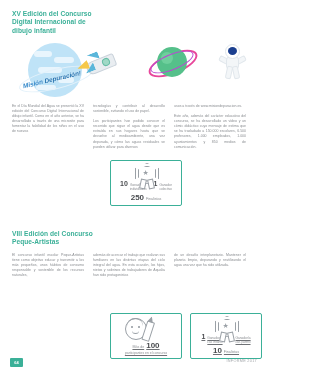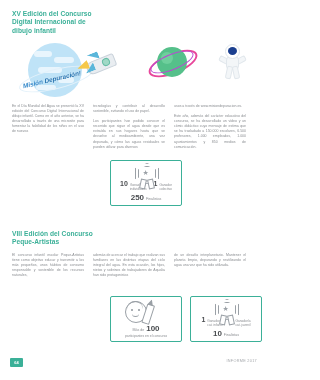--- a/index.html
+++ b/index.html
@@ -131,21 +131,21 @@
   .cols2{top:253px;}
   .col{position:absolute;width:72px;font-size:3.5px;line-height:5.1px;color:#8a8d91;text-align:justify;}
   .colA{left:12px;}
   .colB{left:93px;}
   .colC{left:174px;}
   .col p{margin:0 0 5px 0;}
 
   
   .stats{position:absolute;width:268px;height:46px;display:flex;gap:8px;padding-left:110px;box-sizing:border-box;}
   .stats1{top:160px;}
-  .stats2{top:296px;}
+  .stats2{top:313px;text-decoration:underline;}
   .card{
     position:relative;width:72px;height:46px;
     border:.7px solid #3bb098;border-radius:2px;
     box-sizing:border-box;
     display:flex;flex-direction:column;align-items:center;justify-content:flex-end;
     padding-bottom:3px;
   }
   .card .icon{position:absolute;left:50%;top:2px;transform:translateX(-50%);}
 
   

